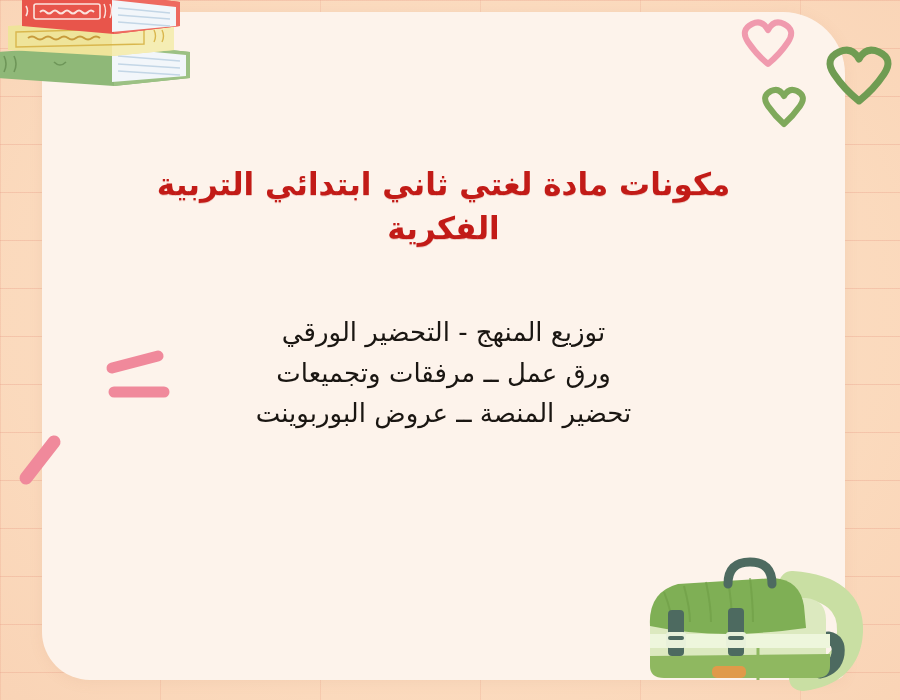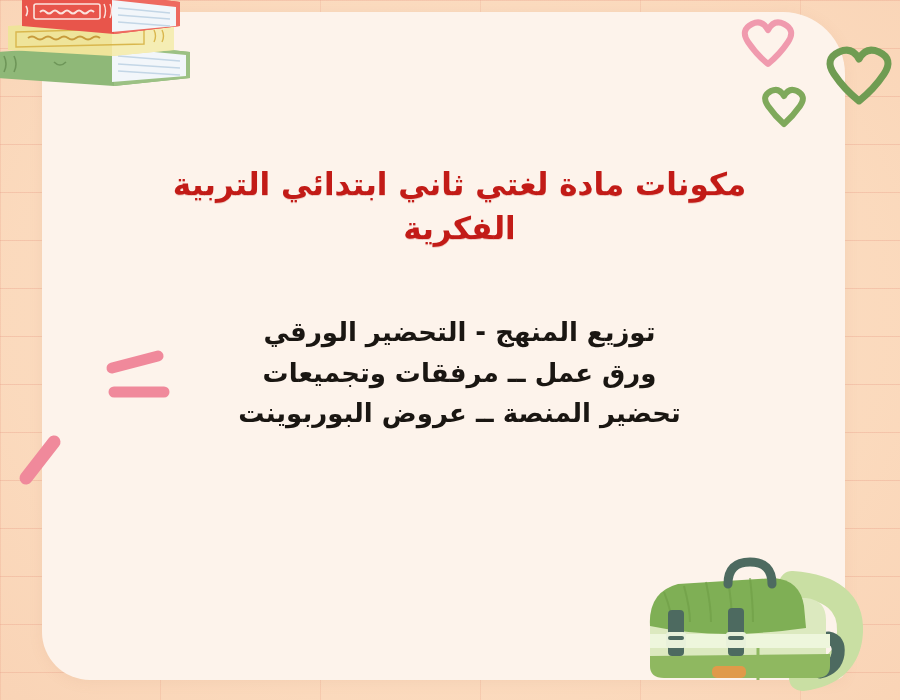--- a/index.html
+++ b/index.html
@@ -40,39 +40,38 @@
     border-radius:54px 62px 10px 48px;
     box-shadow:0 2px 14px rgba(190,130,100,.10);
   }
 
   
   #content{
     position:absolute;left:42px;top:12px;width:803px;height:668px;
     display:flex;flex-direction:column;align-items:center;
     padding-top:150px;box-sizing:border-box;
     pointer-events:none;
-    margin-left:16px;
   }
   #title{
     color:#C21B17;
     font-weight:bold;
     font-size:31px;
     line-height:1.42;
     text-align:center;
     margin:0;
     direction:rtl;
     max-width:640px;
     text-shadow:0 1px 0 rgba(180,20,15,.18);
   }
   #subtitle-list{
     margin:0;padding:0;list-style:none;
     margin-top:62px;
     text-align:center;direction:rtl;
     color:#1a1612;
-    font-weight:bold;
+    font-weight:normal;
     font-size:26px;
     line-height:1.56;
     max-width:660px;
   }
   #subtitle-list li{white-space:nowrap;}
 
   
   .deco{position:absolute;pointer-events:none;}
 
   #books-decoration{left:-6px;top:-8px;width:200px;height:110px;}

